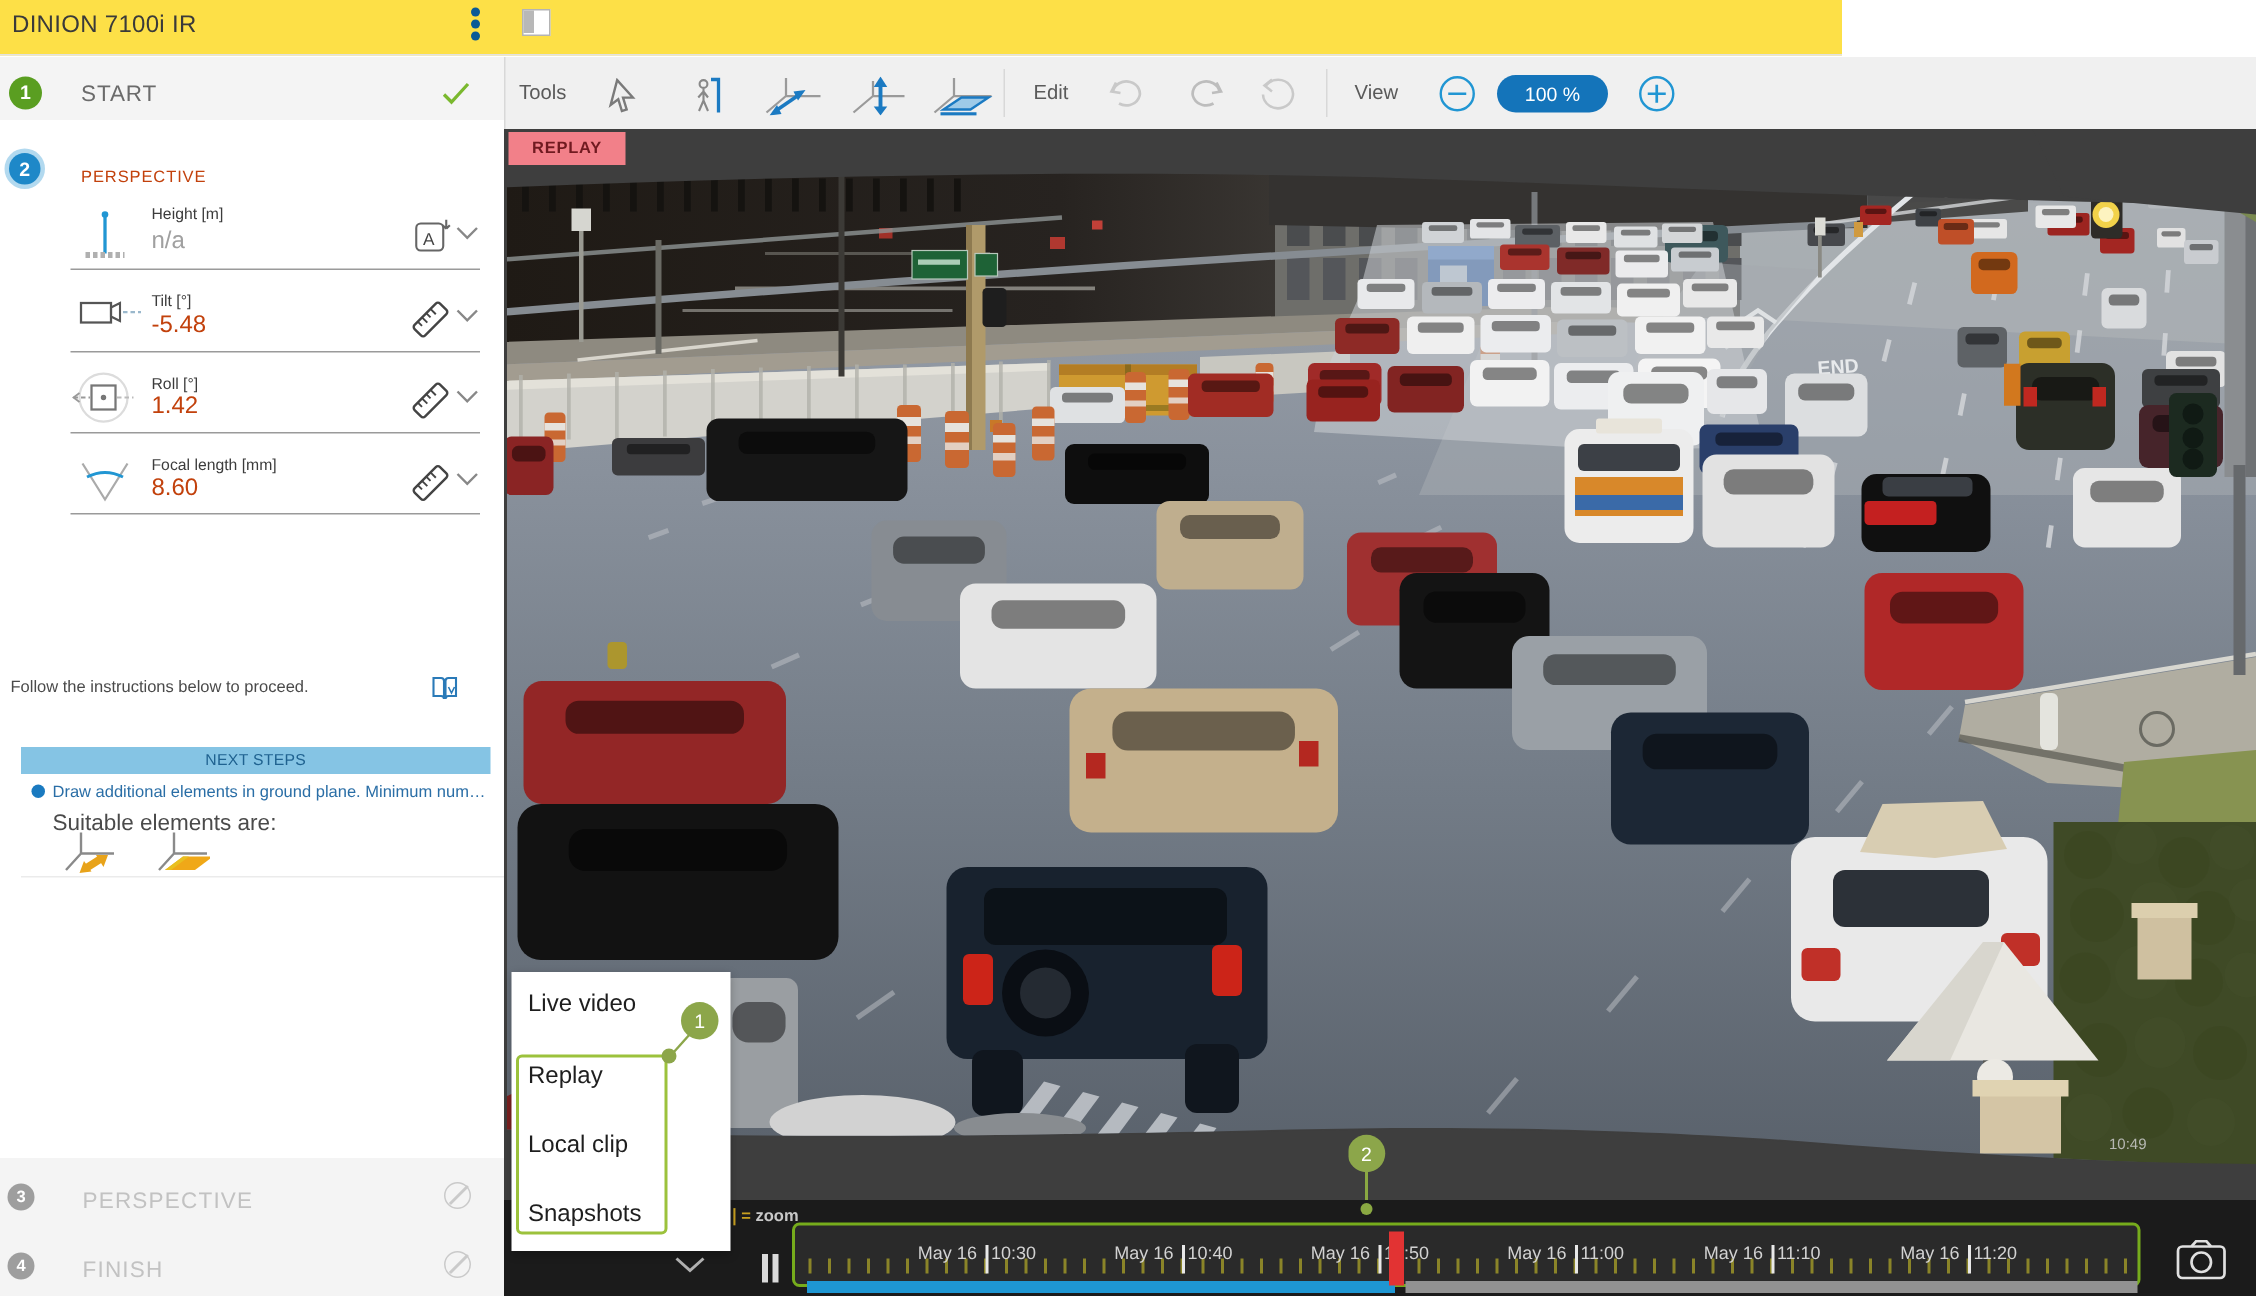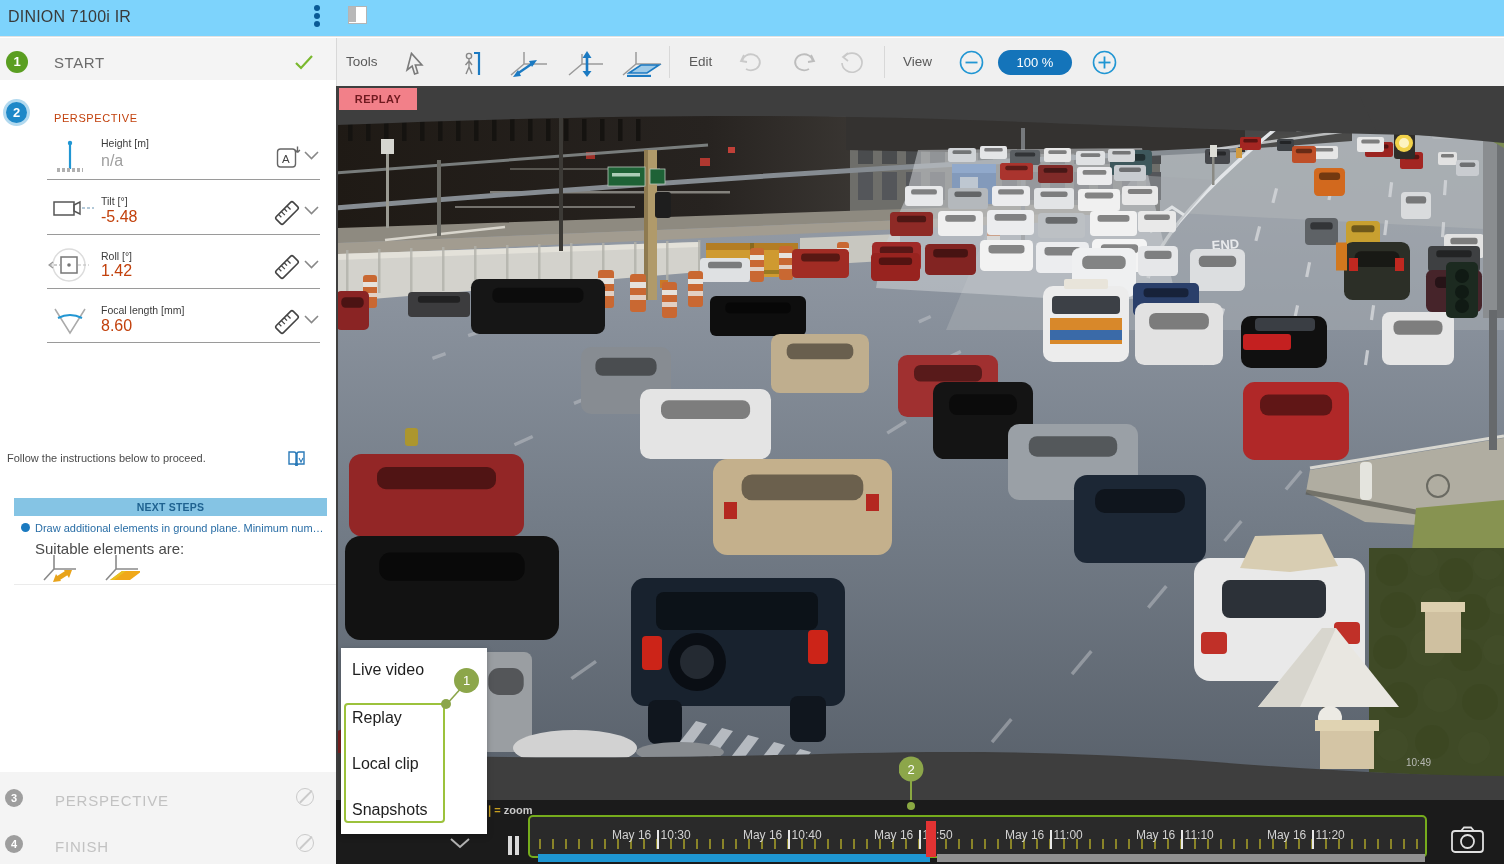--- a/index.html
+++ b/index.html
@@ -1,38 +1,38 @@
 <!DOCTYPE html>
 <html><head><meta charset="utf-8"><style>
 * {margin:0;padding:0;box-sizing:border-box}
 html,body {width:1504px;height:864px;overflow:hidden;font-family:"Liberation Sans",sans-serif;background:#fff}
 #page {position:relative;width:1504px;height:864px}
 .abs {position:absolute}
 
-#topbar {position:absolute;left:0;top:0;width:1504px;height:37px;background:#7dd3fc;border-bottom:1px solid #e2e2e2}
+#topbar {position:absolute;left:0;top:0;width:1228px;height:37px;background:#fde047;border-bottom:1px solid #e2e2e2}
 #title {position:absolute;left:8px;top:8px;font-size:16px;color:#3a3a3a;letter-spacing:0.2px}
 .dot3 {position:absolute;left:314px;width:6px;height:6px;border-radius:50%;background:#0a5a96}
 #panelico {position:absolute;left:348px;top:6px;width:19px;height:18px;border:1.5px solid #b4b4b4;background:#fff}
 #panelico div {position:absolute;left:0;top:0;width:7px;height:15px;background:#b8b8b8}
 
 #sidebar {position:absolute;left:0;top:38px;width:336px;height:826px;background:#fff}
 #startrow {position:absolute;left:0;top:0;width:336px;height:42px;background:#f4f4f4}
 .stepnum {position:absolute;border-radius:50%;color:#fff;text-align:center;font-weight:bold}
 #n1 {left:6px;top:13px;width:22px;height:22px;background:#5a9e21;font-size:13px;line-height:22px}
 #startrow span {position:absolute;left:54px;top:16px;font-size:15px;color:#6b6b6b;letter-spacing:0.6px}
 #persp {position:absolute;left:0;top:60px;width:336px;height:38px}
 #n2o {position:absolute;left:3px;top:1px;width:27px;height:27px;border-radius:50%;background:#b2d9ef}
 #n2 {left:6px;top:4px;width:21px;height:21px;background:#1e88c8;font-size:13px;line-height:21px}
 #persp span {position:absolute;left:54px;top:14px;font-size:11px;color:#c2410c;letter-spacing:0.6px}
 .fsep {position:absolute;left:47px;width:273px;height:1px;background:#9a9a9a}
 .flab {position:absolute;left:101px;font-size:10.5px;color:#3c3c3c}
 .fval {position:absolute;left:101px;font-size:16px;color:#c2410c}
 .na {color:#a0a0a0}
 #follow {position:absolute;left:7px;top:414px;font-size:11px;color:#4a4a4a}
-#nsbar {position:absolute;left:14px;top:460px;width:313px;height:18px;background:#85c4e4;text-align:center;font-size:10.5px;font-weight:bold;color:#1f6290;line-height:18px;letter-spacing:0.2px}
+#nsbar {position:absolute;left:14px;top:460px;width:313px;height:18px;background:#85c4e4;text-align:center;font-size:10.5px;font-weight:normal;color:#1f6290;line-height:18px;letter-spacing:0.2px}
 #bullet {position:absolute;left:21px;top:485px;width:9px;height:9px;border-radius:50%;background:#1a7ac0}
 #bultext {position:absolute;left:35px;top:484px;width:294px;font-size:11px;color:#2a6ea6;white-space:nowrap;overflow:hidden;text-overflow:ellipsis}
 #suit {position:absolute;left:35px;top:502px;font-size:15px;color:#4a4a4a}
 #sep2 {position:absolute;left:14px;top:546px;width:322px;height:1px;background:#ebebeb}
 #verif {position:absolute;left:0;top:734px;width:336px;height:92px;background:#f4f4f4}
 .gnum {position:absolute;width:18px;height:18px;border-radius:50%;background:#9e9e9e;color:#fff;font-size:11px;font-weight:bold;text-align:center;line-height:18px}
 .gtext {position:absolute;left:55px;font-size:15px;color:#c2c2c2;letter-spacing:0.8px}
 .slashc {position:absolute;left:296px;width:18px;height:18px;border:1.5px solid #cacaca;border-radius:50%}
 .slashc div {position:absolute;left:8px;top:-1px;width:1.5px;height:17px;background:#cacaca;transform:rotate(45deg)}
 

